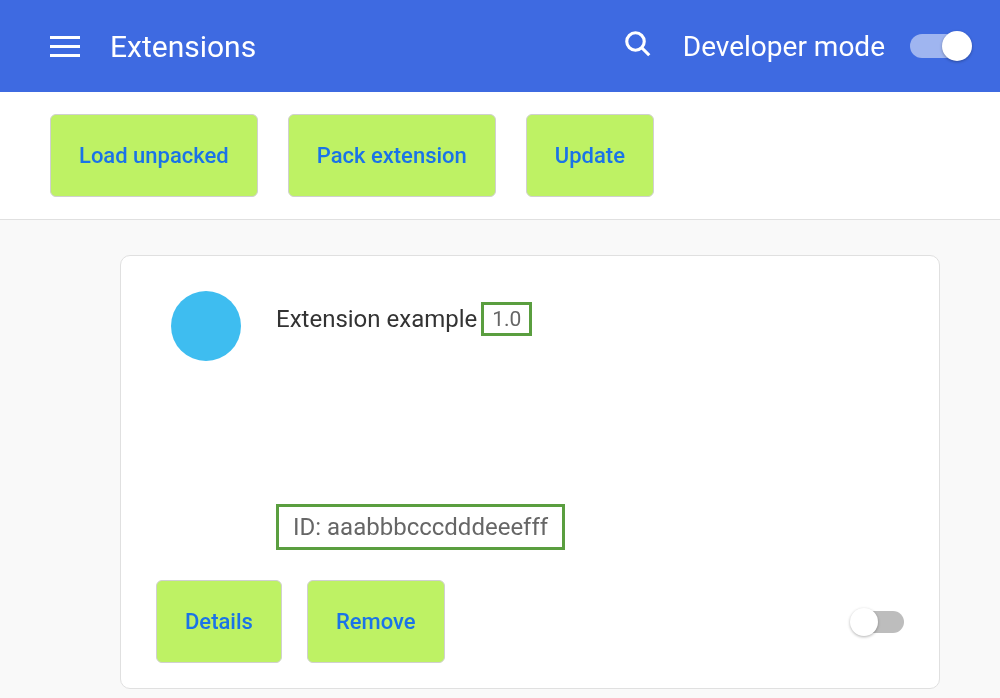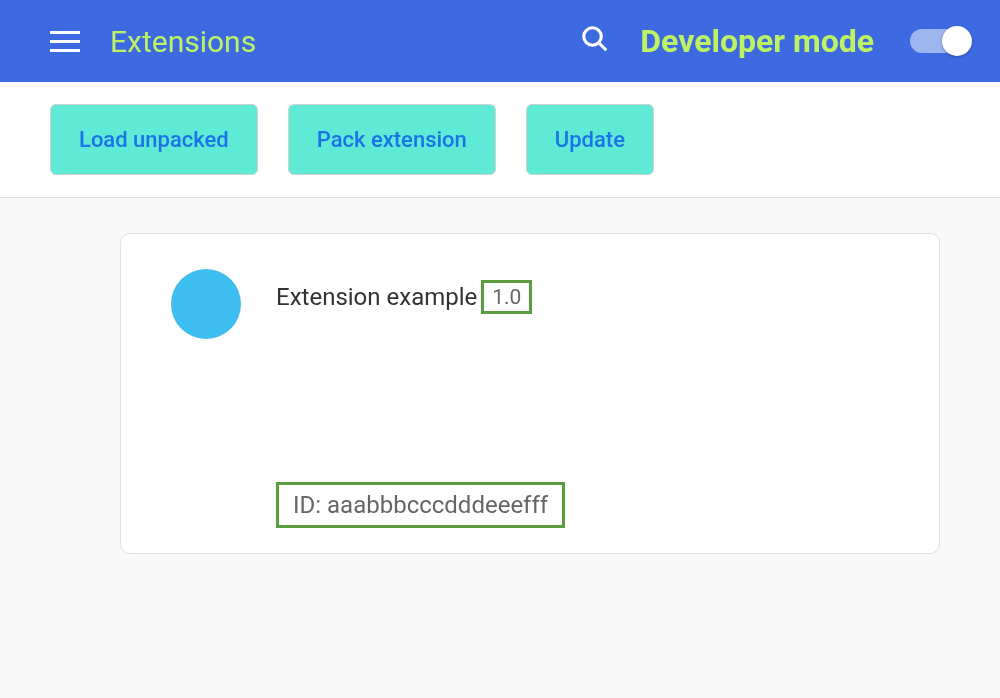--- a/index.html
+++ b/index.html
@@ -5,25 +5,25 @@
   * { box-sizing: border-box; margin: 0; padding: 0; }
   body {
     font-family: Roboto, Arial, sans-serif;
     width: 1000px;
     height: 698px;
     background: #f9f9f9;
     overflow: hidden;
   }
   .header {
     background: #3E6AE1;
-    height: 82px;
+    height: 92px;
     display: flex;
     align-items: center;
     padding: 0 30px 0 50px;
-    color: #bef264;
+    color: #ffffff;
   }
   .hamburger {
     display: flex;
     flex-direction: column;
     gap: 6px;
     cursor: pointer;
     margin-right: 30px;
   }
   .hamburger span {
     width: 30px;
@@ -34,23 +34,22 @@
   .title {
     font-size: 30px;
     font-weight: 400;
     flex: 1;
   }
   .search-icon {
     margin-right: 30px;
     cursor: pointer;
   }
   .dev-mode-label {
-    font-size: 32px;
-    margin-right: 36px;
-    font-weight: bold;
+    font-size: 28px;
+    margin-right: 25px;
   }
   .toggle {
     width: 60px;
     height: 24px;
     background: rgba(255,255,255,0.5);
     border-radius: 12px;
     position: relative;
     cursor: pointer;
   }
   .toggle.on { }
@@ -66,25 +65,25 @@
   }
   .toolbar {
     background: white;
     padding: 22px 50px;
     display: flex;
     gap: 30px;
     border-bottom: 1px solid #e0e0e0;
   }
   .btn {
     border: 1px solid #d0d0d0;
-    background: #5eead4;
+    background: #bef264;
     color: #1a73e8;
     font-size: 22px;
     font-weight: 500;
-    padding: 22px 28px;
+    padding: 28px 28px;
     border-radius: 6px;
     cursor: pointer;
     font-family: inherit;
   }
   .content {
     padding: 35px 60px;
   }
   .card {
     background: white;
     border: 1px solid #e0e0e0;
@@ -201,14 +200,22 @@
       <div class="ext-info">
         <div class="ext-name-row">
           <span>Extension example</span>
           <span class="version-box">1.0</span>
         </div>
       </div>
     </div>
     <div class="ext-id-row">
       <span class="id-box">ID: aaabbbcccdddeeefff</span>
     </div>
+    <div class="card-bottom">
+      <button class="btn">Details</button>
+      <button class="btn">Remove</button>
+      <div class="spacer"></div>
+      <div class="toggle-off">
+        <div class="toggle-off-knob"></div>
+      </div>
+    </div>
   </div>
 </div>
 
 </body></html>

